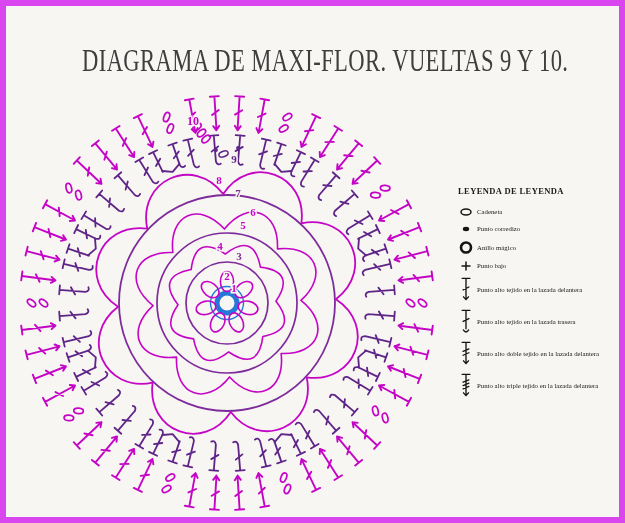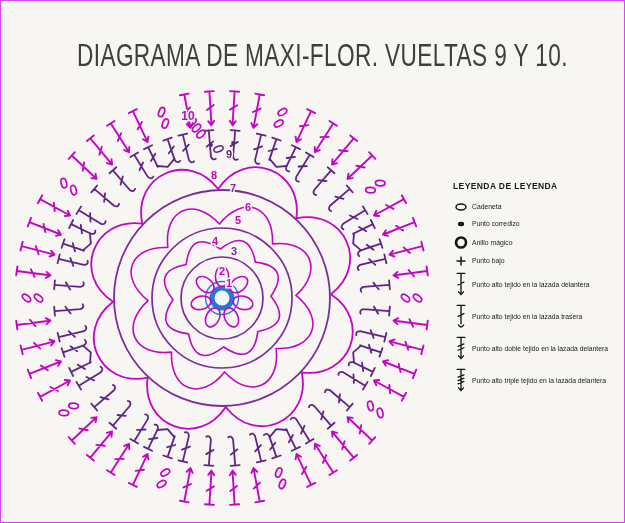--- a/index.html
+++ b/index.html
@@ -1,19 +1,19 @@
 <!DOCTYPE html>
 <html><head>
 <meta charset="utf-8">
 <style>
   html,body{margin:0;padding:0;background:#e9e9e7;}
   .page{
     position:relative;width:625px;height:523px;overflow:hidden;
-    background:#F7F6F3;border:1px solid #d946ef;box-sizing:border-box;
-    font-family:Liberation Sans, sans-serif;
+    background:#F7F6F3;border:6px solid #d946ef;box-sizing:border-box;
+    font-family:Liberation Serif, serif;
   }
   .title{
     position:absolute;left:76px;top:36px;white-space:nowrap;
     font-size:29px;font-weight:500;letter-spacing:0.5px;
     transform:scale(0.78,1.1);transform-origin:left top;
   }
   .watermark{
     position:absolute;left:20px;top:489px;font-size:11px;font-style:italic;
     letter-spacing:0.6px;
   }

